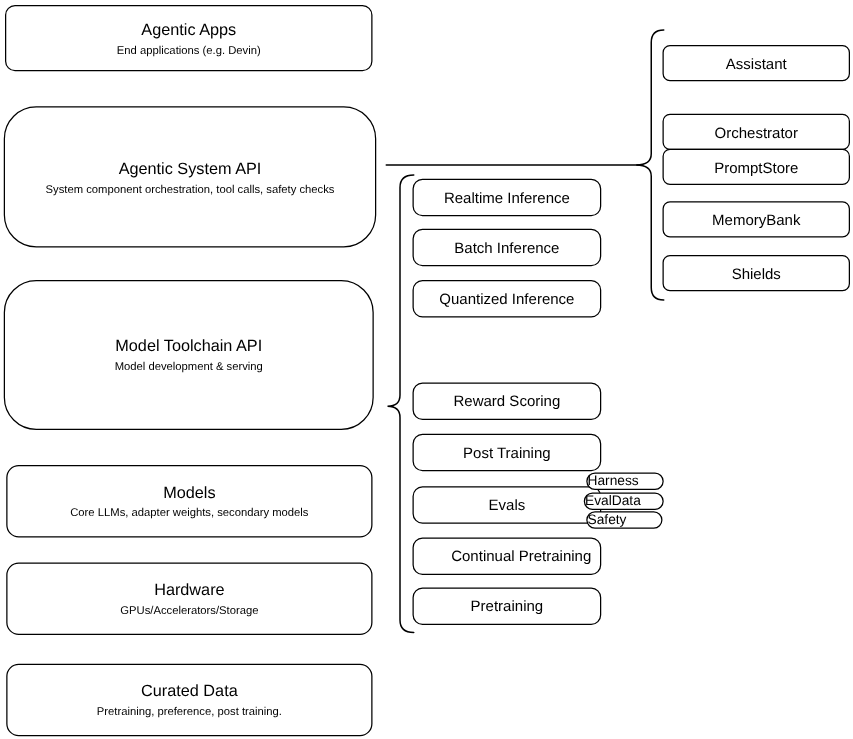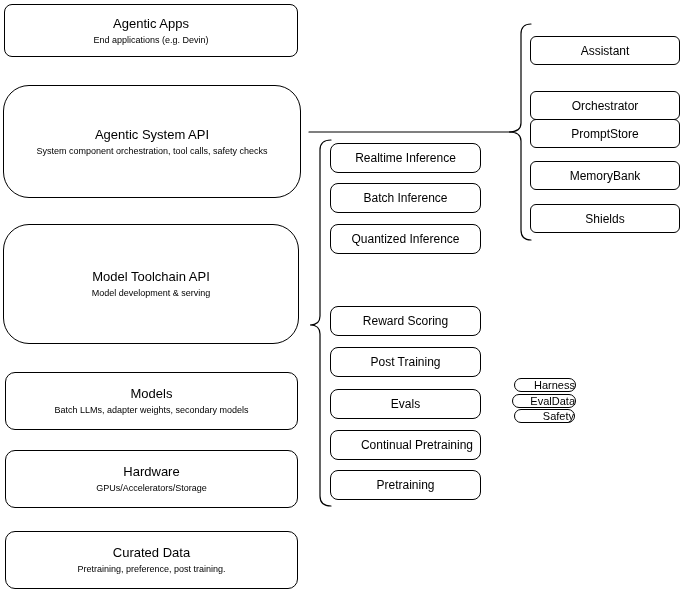--- a/index.html
+++ b/index.html
@@ -44,23 +44,22 @@
     white-space: nowrap;
   }
   .pill {
     position: absolute;
     box-sizing: border-box;
     background: #ffffff;
     border: 1px solid #000000;
     border-radius: 9px;
     display: flex;
     align-items: center;
-    justify-content: flex-end;
+    justify-content: flex-start;
     z-index: 5;
-    margin-left: 45px;
   }
   .pill .label {
     font-size: 11px;
     line-height: 12px;
     white-space: nowrap;
   }
   svg.overlay {
     position: absolute;
     left: 0;
     top: 0;
@@ -96,21 +95,21 @@
     <div class="subtitle">System component orchestration, tool calls, safety checks</div>
   </div>
 
   <div class="node" style="left:3px; top:224px; width:296px; height:120px; border-radius:26px;">
     <div class="title">Model Toolchain API</div>
     <div class="subtitle">Model development &amp; serving</div>
   </div>
 
   <div class="node" style="left:5px; top:372px; width:293px; height:58px; border-radius:10px;">
     <div class="title">Models</div>
-    <div class="subtitle">Batch LLMs, adapter weights, secondary models</div>
+    <div class="subtitle">Core LLMs, adapter weights, secondary models</div>
   </div>
 
   <div class="node" style="left:5px; top:450px; width:293px; height:58px; border-radius:10px;text-align:right;">
     <div class="title">Hardware</div>
     <div class="subtitle">GPUs/Accelerators/Storage</div>
   </div>
 
   <div class="node" style="left:5px; top:531px; width:293px; height:58px; border-radius:10px;">
     <div class="title">Curated Data</div>
     <div class="subtitle">Pretraining, preference, post training.</div>

